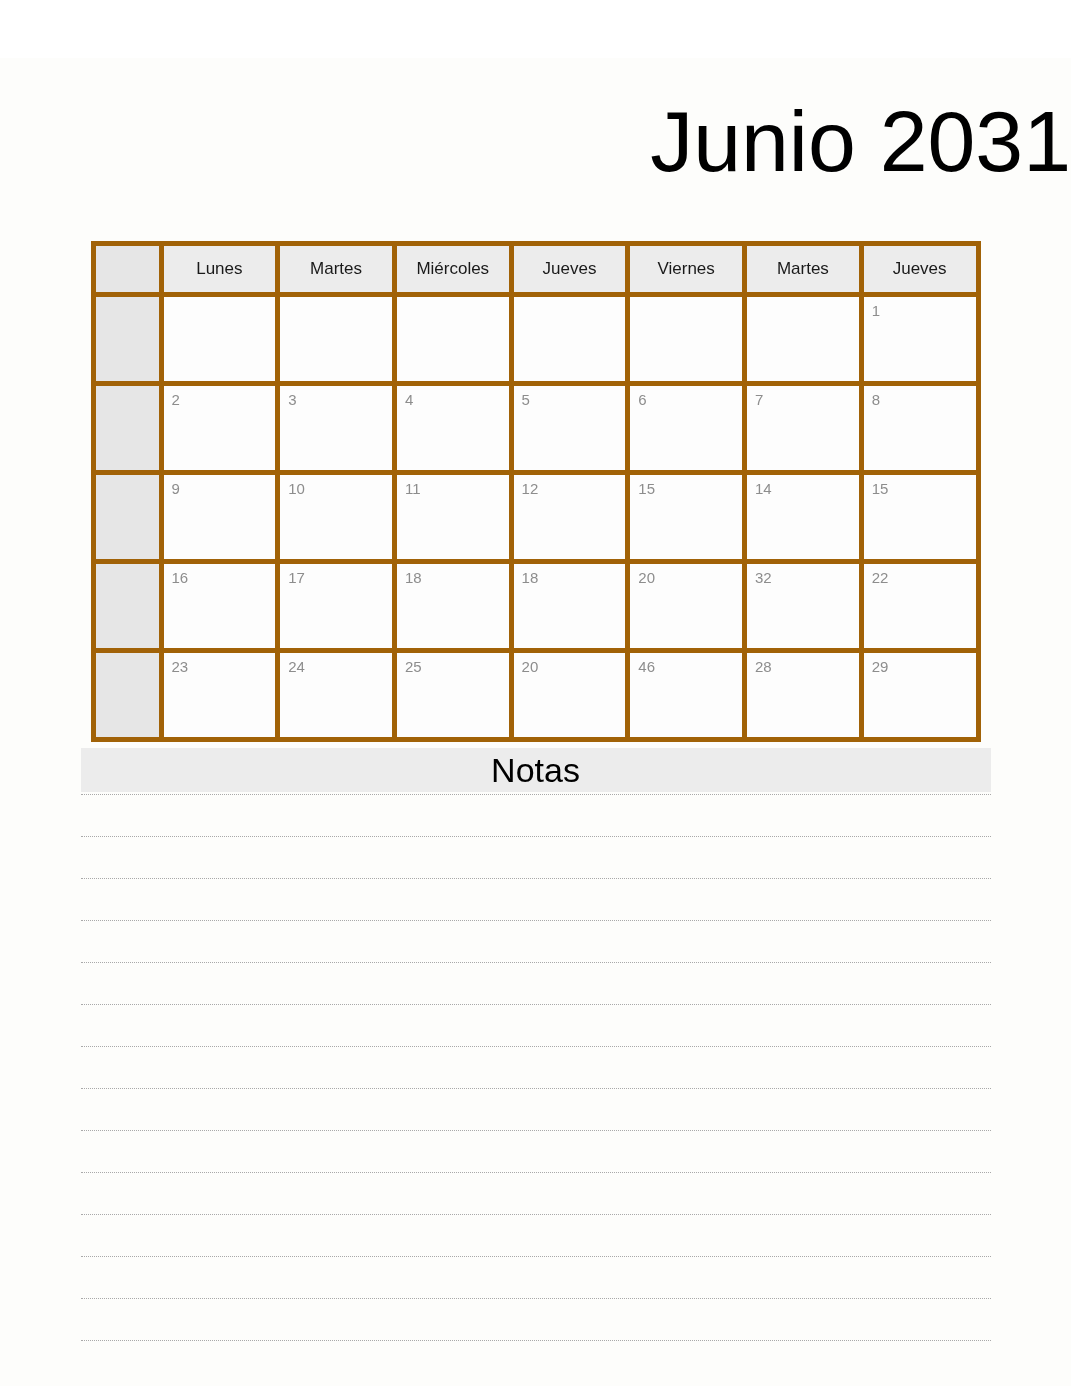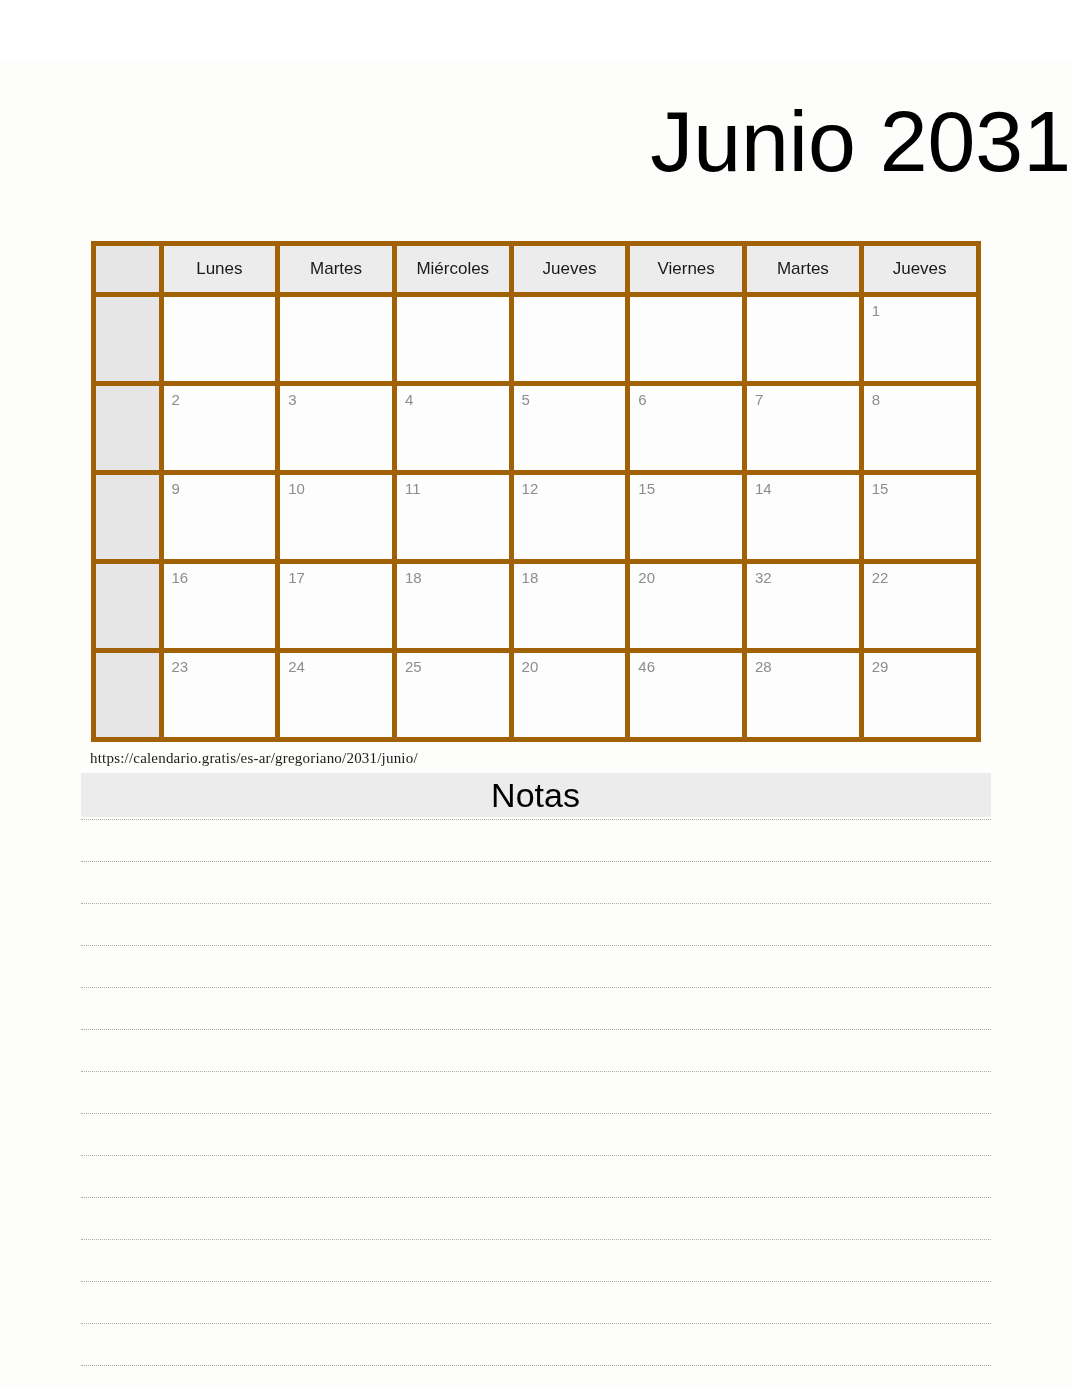--- a/index.html
+++ b/index.html
@@ -258,21 +258,20 @@
               <span class="daynum">28</span>
             </td>
           <td>
               <span class="daynum">29</span>
             </td>
         </tr>
       </tbody>
     </table>
   </div>
 
-  <div class="url">https://calendario.gratis/es-ar/gregoriano/2031/junio/</div>
 
   <div class="notes">
     <div class="notes-header">Notas</div>
     <div class="notes-lines">
       <div class="note-line"></div>
       <div class="note-line"></div>
       <div class="note-line"></div>
       <div class="note-line"></div>
       <div class="note-line"></div>
       <div class="note-line"></div>

